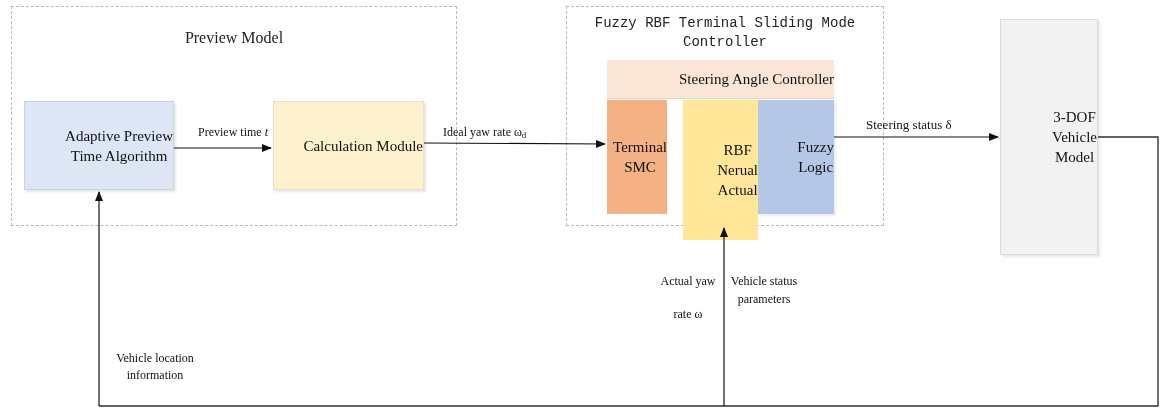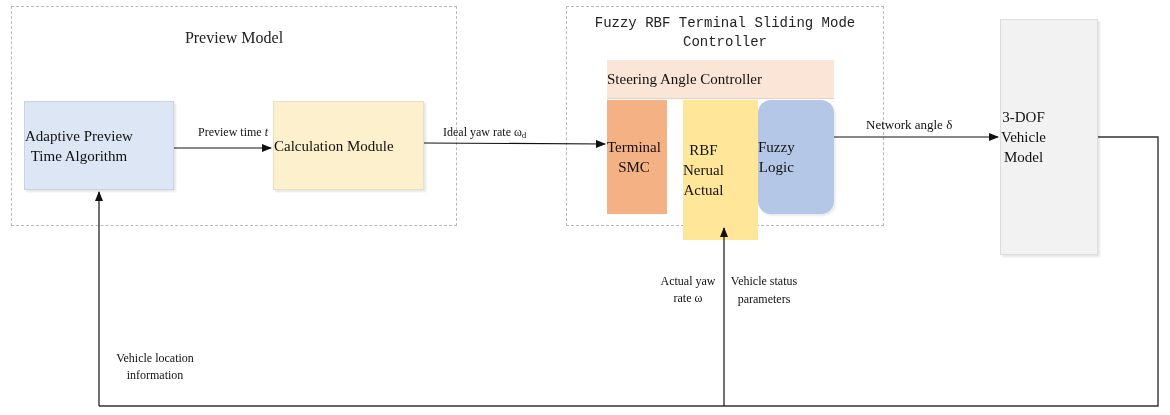--- a/index.html
+++ b/index.html
@@ -2,21 +2,21 @@
 <html><head>
   <meta charset="utf-8">
   <style>
     html, body { margin: 0; padding: 0; background: #ffffff; }
     body { width: 1170px; height: 415px; position: relative; overflow: hidden;
            font-family: "Liberation Serif", serif; color: #111; }
     .group { position: absolute; border: 1.5px dashed #b9b9b9; box-sizing: border-box; }
     .group-title { position: absolute; text-align: center; font-size: 16px; color: #222; }
     .mono-title { font-family: "Liberation Mono", monospace; font-size: 14px; line-height: 19px; }
     .block { position: absolute; box-sizing: border-box; display: flex; align-items: center;
-             justify-content: flex-start; text-align: center; font-size: 15px; line-height: 20px;
+             justify-content: flex-end; text-align: center; font-size: 15px; line-height: 20px;
              box-shadow: 2px 2px 2px rgba(0,0,0,0.10); }
     .label { position: absolute; font-size: 12px; white-space: nowrap; color: #111; line-height: 15px; }
     .label-c { text-align: center; }
     svg.wires { position: absolute; left: 0; top: 0; }
     .sub { font-size: 9px; vertical-align: -2px; }
   </style>
 </head>
 <body>
 
 <div class="group" style="left:11px; top:6px; width:446px; height:220px;"></div>
@@ -53,21 +53,21 @@
 </div>
 
 <div class="block" style="left: 683px; top: 100px; width: 75px; height: 140px; box-shadow: none; background: rgb(255, 230, 153);">
   <div>
     <div>RBF</div>
     <div>Nerual</div>
     <div>Actual</div>
   </div>
 </div>
 
-<div class="block" style="left: 758px; top: 100px; width: 76px; height: 114px; box-shadow: rgba(0, 0, 0, 0.08) 2px 2px 2px; background: rgb(180, 199, 231); border-radius: 13px;">
+<div class="block" style="left: 758px; top: 100px; width: 76px; height: 114px; box-shadow: rgba(0, 0, 0, 0.08) 2px 2px 2px; background: rgb(180, 199, 231);">
   <div>
     <div>Fuzzy</div>
     <div>Logic</div>
   </div>
 </div>
 
 <div class="block" style="left: 1000px; top: 19px; width: 98px; height: 236px; border: 1px solid rgb(220, 220, 220); background: rgb(242, 242, 242);">
   <div>
     <div>3-DOF</div>
     <div>Vehicle</div>
@@ -88,25 +88,25 @@
   <line x1="99" y1="406" x2="99" y2="192" stroke="#111" stroke-width="1.2" marker-end="url(#arr)"></line>
   <line x1="724" y1="406" x2="724" y2="228" stroke="#111" stroke-width="1.2" marker-end="url(#arr)"></line>
 </svg>
 
 <div class="label" style="left:198px; top:125px;">
   <span>Preview time </span><i>t</i>
 </div>
 <div class="label" style="left:443px; top:125px;">
   <span>Ideal yaw rate ω</span><span class="sub">d</span>
 </div>
-<div class="label" style="left:866px; top:117px; font-size:13px;">Network angle δ</div>
+<div class="label" style="left:866px; top:117px; font-size:13px;">Steering status δ</div>
 
 <div class="label label-c" style="left:656px; top:274px; width:64px;">
   <div>Actual yaw</div>
-  <div style="margin-top:2px;">rate  ω</div>
+  <div style="margin-top:18px;">rate  ω</div>
 </div>
 <div class="label label-c" style="left:728px; top:274px; width:72px;">
   <div>Vehicle status</div>
   <div style="margin-top:3px;">parameters</div>
 </div>
 <div class="label label-c" style="left:110px; top:351px; width:90px;">
   <div>Vehicle location</div>
   <div style="margin-top:2px;">information</div>
 </div>
 

